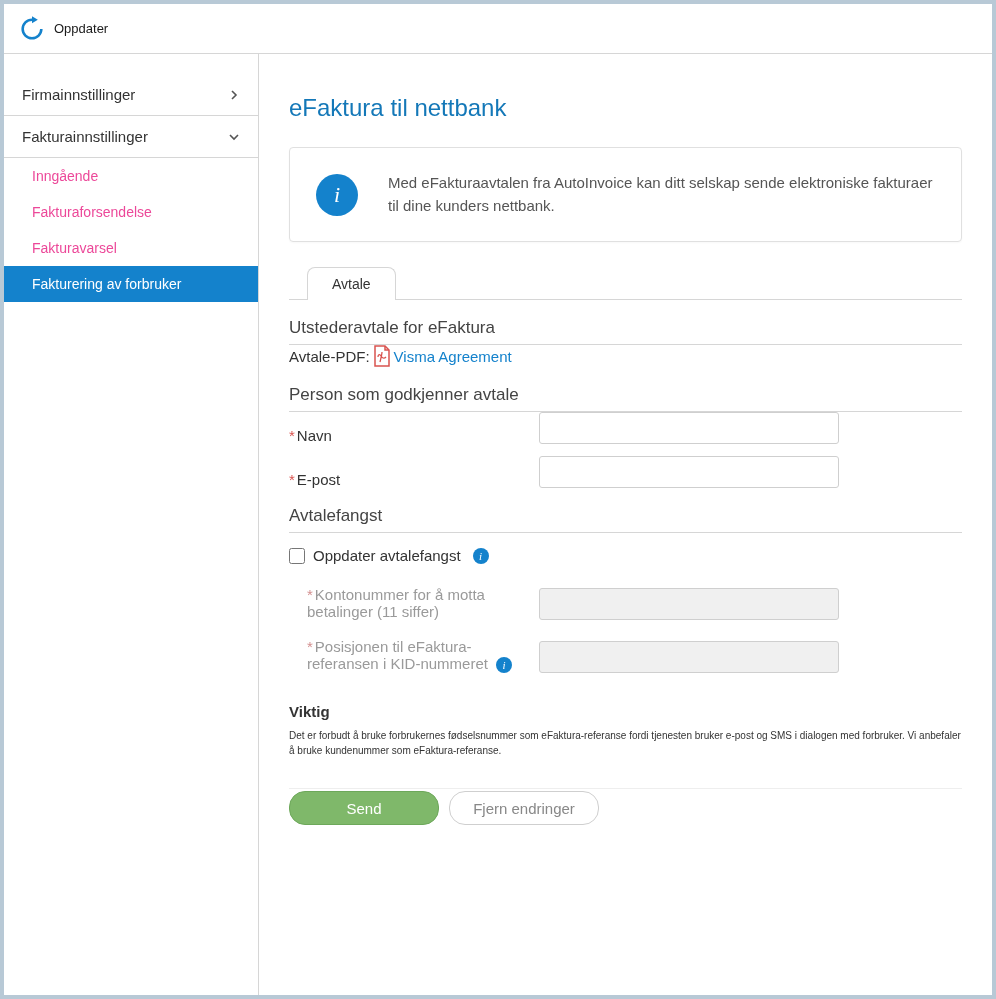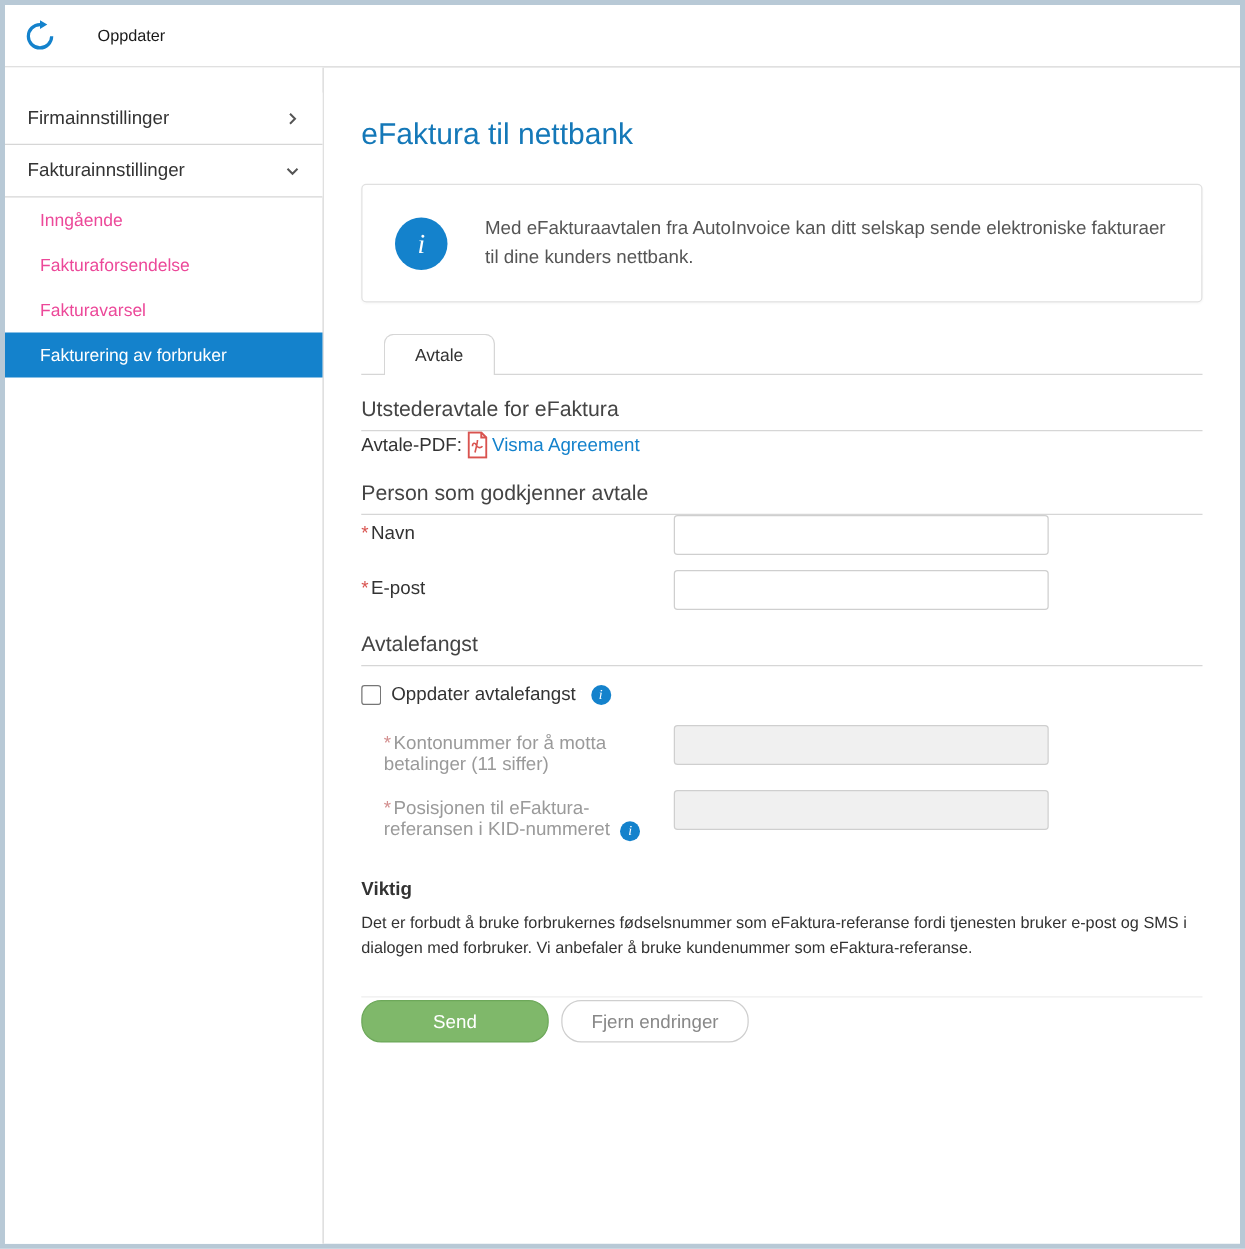--- a/index.html
+++ b/index.html
@@ -20,21 +20,20 @@
     height: 50px;
     display: flex;
     align-items: center;
     padding: 0 14px;
     border-bottom: 1px solid #d6d6d6;
   }
   .refresh-group {
     display: flex;
     align-items: center;
     cursor: pointer;
-    gap: 24px;
   }
   .refresh-icon {
     width: 28px;
     height: 28px;
     margin-right: 8px;
   }
   .refresh-label {
     font-size: 13px;
     color: #1a1a1a;
   }
@@ -153,21 +152,21 @@
   .pdf-icon {
     width: 20px;
     height: 22px;
   }
   .pdf-link {
     color: #1482cc;
     cursor: pointer;
   }
   .form-row {
     display: flex;
-    align-items: flex-start;
+    align-items: flex-end;
     margin-bottom: 12px;
   }
   .form-label {
     width: 250px;
     padding-top: 6px;
     font-size: 15px;
     color: #333;
   }
   .form-label .req { color: #d9534f; margin-right: 2px; }
   .form-label.indented { padding-left: 18px; color: #9a9a9a; }
@@ -212,21 +211,21 @@
   .important-block {
     margin-top: 30px;
     margin-bottom: 30px;
   }
   .important-title {
     font-weight: 600;
     font-size: 15px;
     margin-bottom: 8px;
   }
   .important-text {
-    font-size: 13px;
+    font-size: 10px;
     line-height: 1.5;
     color: #333;
   }
   .button-row {
     display: flex;
     gap: 10px;
     border-top: 1px solid #eee;
     padding-top: 2px;
   }
   .btn {

